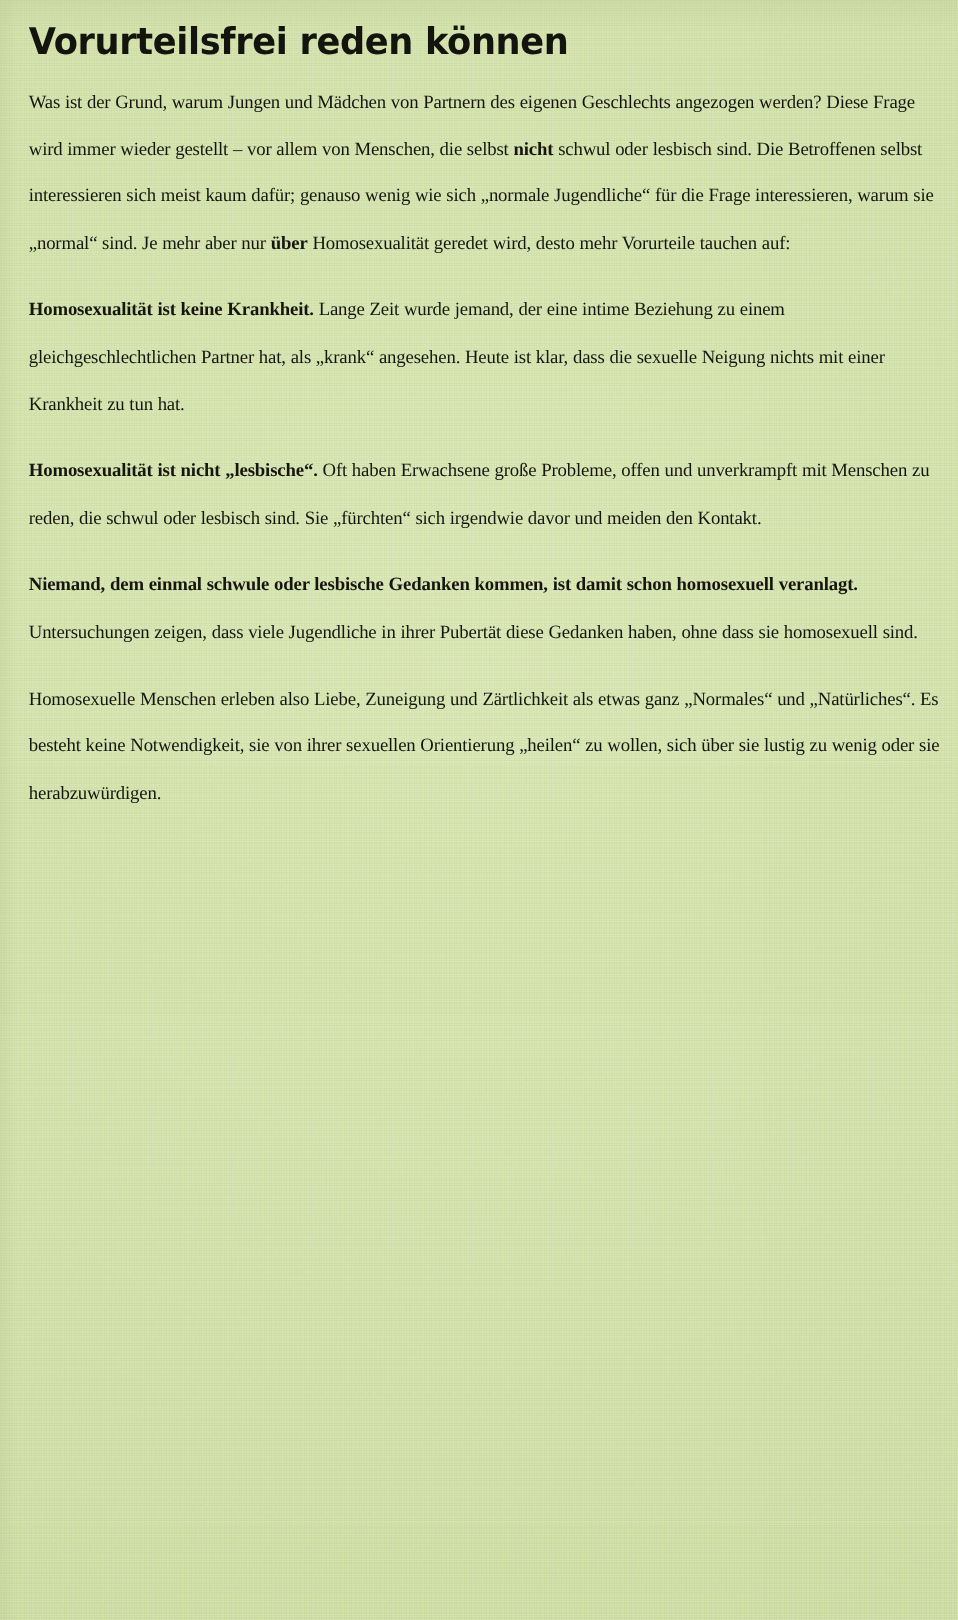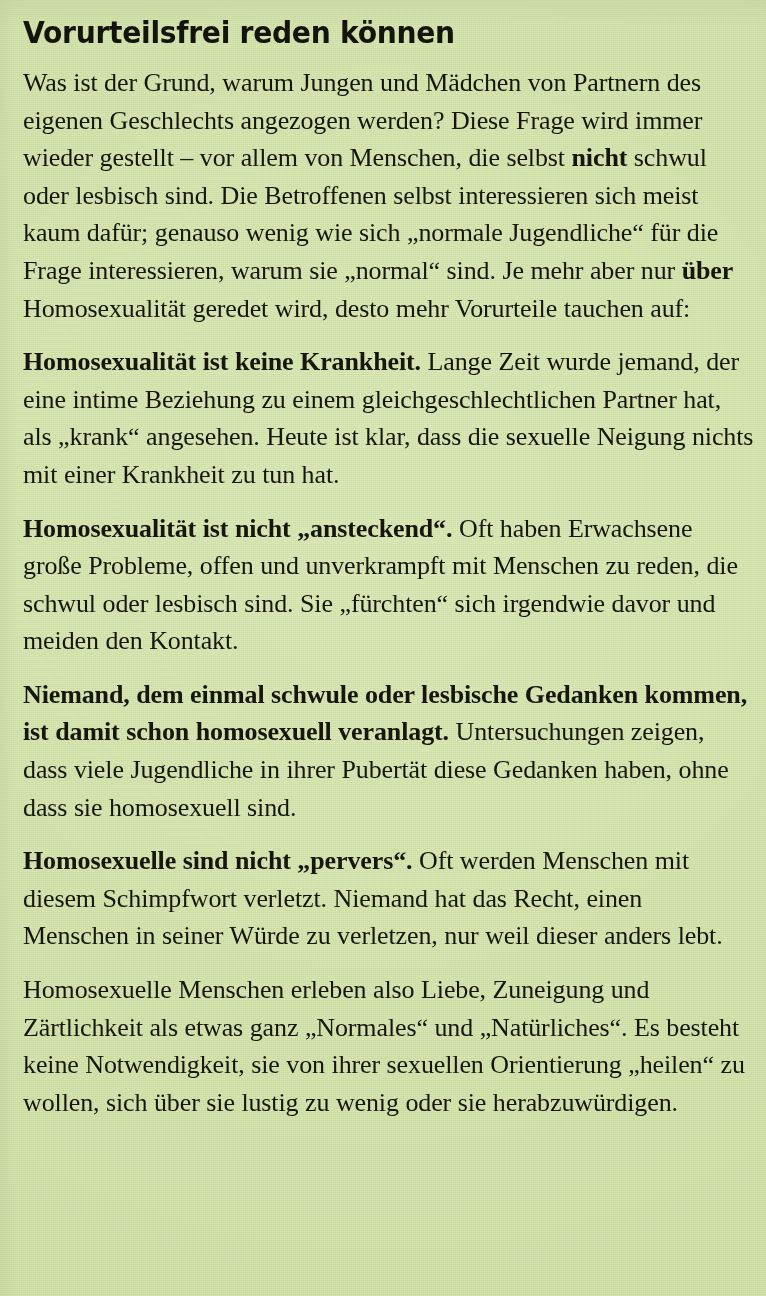--- a/index.html
+++ b/index.html
@@ -54,21 +54,21 @@
     letter-spacing: -0.3px;
     margin: 0;
     padding-top: 18px;
     color: #14140e;
     transform: scaleX(0.955);
     transform-origin: left center;
     white-space: nowrap;
   }
 
   p.body-par {
-    font-size: 26px;
+    font-size: 15px;
     line-height: 37.6px;
     margin: 0;
     padding-top: 16px;
     text-align: left;
     color: #16160f;
     letter-spacing: -0.12px;
     word-spacing: 0.2px;
     max-width: 733px;
   }
   p.body-par.first-par {
@@ -90,30 +90,27 @@
 
   <p class="body-par first-par">
     <span>Was ist der Grund, warum Jungen und Mädchen von Partnern des eigenen Geschlechts angezogen werden? Diese Frage wird immer wieder gestellt – vor allem von Menschen, die selbst </span><span class="lead">nicht</span><span> schwul oder lesbisch sind. Die Betroffenen selbst interessieren sich meist kaum dafür; genauso wenig wie sich „normale Jugendliche“ für die Frage interessieren, warum sie „normal“ sind. Je mehr aber nur </span><span class="lead">über</span><span> Homosexualität geredet wird, desto mehr Vorurteile tauchen auf:</span>
   </p>
 
   <p class="body-par">
     <span class="lead">Homosexualität ist keine Krankheit.</span><span> Lange Zeit wurde jemand, der eine intime Beziehung zu einem gleichgeschlechtlichen Partner hat, als „krank“ angesehen. Heute ist klar, dass die sexuelle Neigung nichts mit einer Krankheit zu tun hat.</span>
   </p>
 
   <p class="body-par">
-    <span class="lead">Homosexualität ist nicht „ansteckend“.</span><span> Oft haben Erwachsene große Probleme, offen und unverkrampft mit Menschen zu reden, die schwul oder lesbisch sind. Sie „fürchten“ sich irgendwie davor und meiden den Kontakt.</span>
+    <span class="lead">Homosexualität ist nicht „lesbische“.</span><span> Oft haben Erwachsene große Probleme, offen und unverkrampft mit Menschen zu reden, die schwul oder lesbisch sind. Sie „fürchten“ sich irgendwie davor und meiden den Kontakt.</span>
   </p>
 
 
   <p class="body-par">
     <span class="lead">Niemand, dem einmal schwule oder lesbische Gedanken kommen, ist damit schon homosexuell veranlagt.</span><span> Untersuchungen zeigen, dass viele Jugendliche in ihrer Pubertät diese Gedanken haben, ohne dass sie homosexuell sind.</span>
   </p>
 
 
-  <p class="body-par">
-    <span class="lead">Homosexuelle sind nicht „pervers“.</span><span> Oft werden Menschen mit diesem Schimpfwort verletzt. Niemand hat das Recht, einen Menschen in seiner Würde zu verletzen, nur weil dieser anders lebt.</span>
-  </p>
 
   <p class="body-par">
     <span>Homosexuelle Menschen erleben also Liebe, Zuneigung und Zärtlichkeit als etwas ganz „Normales“ und „Natürliches“. Es besteht keine Notwendigkeit, sie von ihrer sexuellen Orientierung „heilen“ zu wollen, sich über sie lustig zu wenig oder sie herabzuwürdigen.</span>
   </p>
 
 </div>
 
 </body></html>

